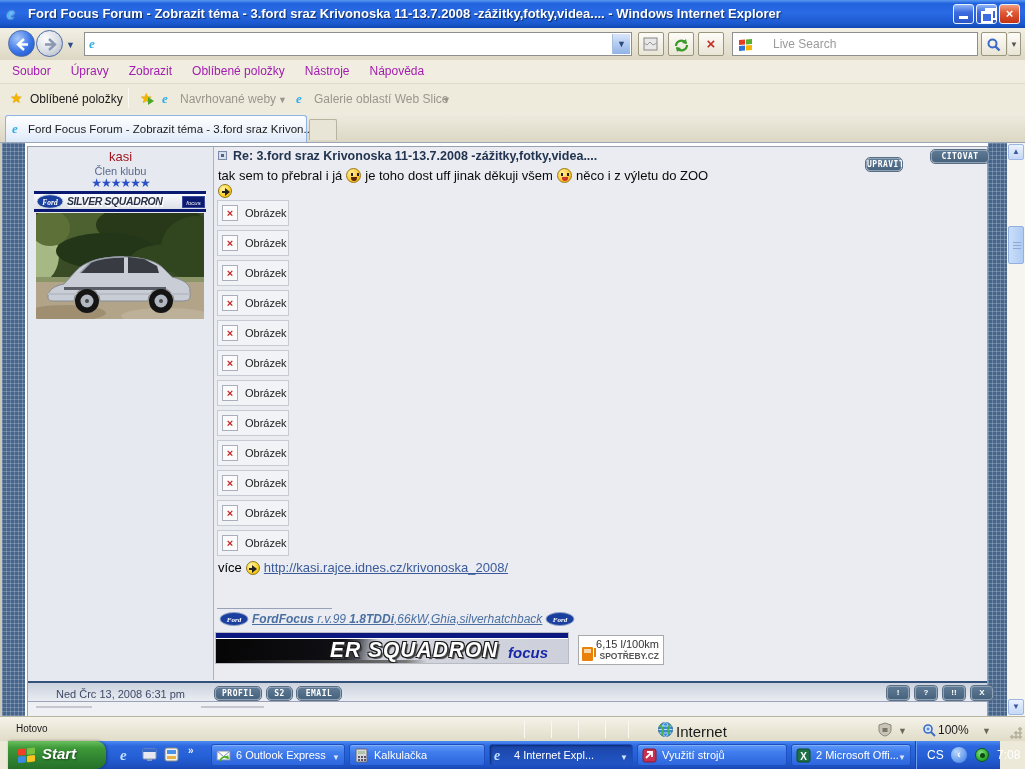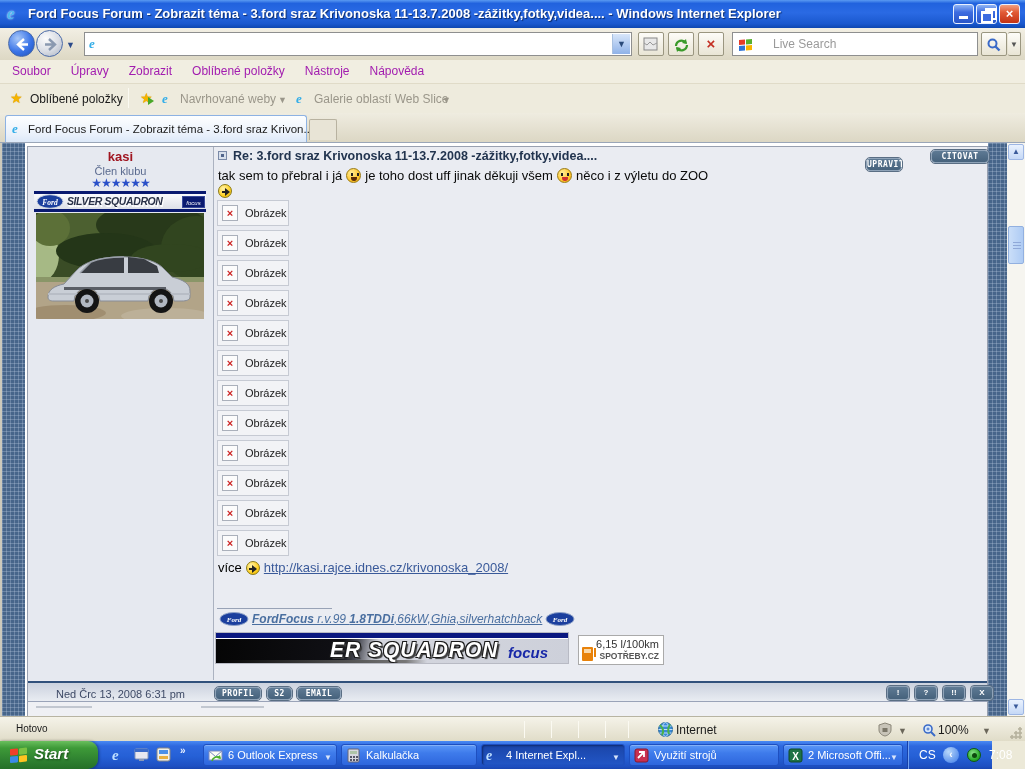--- a/index.html
+++ b/index.html
@@ -79,21 +79,21 @@
 
 #viewport{left:0;top:142px;width:1025px;height:574px;background:#fff;border-top:1px solid #9AA6B8}
 .texture{background-color:#47658A;background-image:repeating-linear-gradient(0deg,rgba(200,215,235,.28) 0 1px,transparent 1px 4px),repeating-linear-gradient(90deg,rgba(200,215,235,.28) 0 1px,transparent 1px 4px)}
 #tex-left{left:2px;top:0;width:23px;height:573px}
 #tex-right{left:988px;top:0;width:19px;height:573px}
 #edge-left{left:0;top:0;width:2px;height:573px;background:#CCC9BC}
 
 #forum{left:27px;top:3px;width:961px;height:570px;border:1px solid #98A0B0;background:#EAECF2}
 #user-col{position:absolute;left:0;top:0;width:186px;height:533px;background:#E6E9F0;border-right:1px solid #ABB2C0}
 #post-col{position:absolute;left:187px;top:0;width:772px;height:533px;background:#EAECF2}
-#author-name{position:absolute;left:0;top:2px;width:100%;text-align:center;font-weight:bold;font-size:13px;color:#A01520}
+#author-name{position:absolute;left:0;top:2px;width:100%;text-align:center;font-weight:normal;font-size:13px;color:#A01520}
 #author-rank{position:absolute;left:0;top:18px;width:100%;text-align:center;font-size:11px;color:#5A6A8E}
 #author-stars{position:absolute;left:0;top:29px;width:100%;text-align:center;font-size:12px;color:#2A50C8;letter-spacing:-1px}
 #user-banner{position:absolute;left:6px;top:44px;width:172px;height:21px;background:#0A1A70;overflow:hidden}
 #ub-mid{position:absolute;left:0;top:3px;width:172px;height:15px;background:linear-gradient(#FAFBFD,#DDE0E8)}
 #ub-ford{position:absolute;left:2px;top:3px}
 #ub-text{position:absolute;left:33px;top:4px;font-size:10.5px;font-weight:bold;font-style:italic;color:#2A3248;white-space:nowrap;letter-spacing:-.4px;transform:scaleY(1.1);text-shadow:1px 1px 0 #fff}
 #ub-focus{position:absolute;right:1px;top:5px;width:23px;height:12px;background:#0A1A70;color:#fff;font-size:6px;font-style:italic;text-align:center;line-height:12px;border:1px solid #3A4A9A}
 #user-photo{position:absolute;left:8px;top:66px;width:168px;height:106px}
 #user-info{position:absolute;left:6px;top:185px;width:158px;font-size:11px;line-height:12.5px;color:#55617E}
 #user-info b{color:#2F3C5C}
@@ -149,29 +149,29 @@
 .sbtn{position:absolute;left:1px;width:16px;height:16px;background:linear-gradient(#EAF2FE,#C5D8F6);border:1px solid #9DB6E4;border-radius:2px;color:#3A5A9A;font-size:8px;text-align:center;line-height:14px;font-weight:bold}
 #sb-up{top:1px}
 #sb-down{top:556px}
 #sb-thumb{position:absolute;left:1px;top:83px;width:16px;height:38px;background:linear-gradient(90deg,#CADEF8,#AECBF4);border:1px solid #92B0E0;border-radius:2px}
 #sb-thumb::after{content:"";position:absolute;left:4px;top:15px;width:8px;height:1px;background:#8FA8D8;box-shadow:0 3px #8FA8D8,0 6px #8FA8D8}
 
 #statusbar{left:0;top:716px;width:1025px;height:25px;background:linear-gradient(#F5F3E9,#E0DCC8);border-top:1px solid #B8B4A2}
 #status-text{left:16px;top:6px;font-size:10px;color:#1A1A1A}
 .ssep{top:4px;width:1px;height:17px;background:#C8C4B0;border-right:1px solid #FBFAF2}
 #zone-globe{left:658px;top:5px}
-#zone-label{left:676px;top:6px;font-size:12px;color:#1A1A1A}
+#zone-label{left:676px;top:6px;font-size:15px;color:#1A1A1A}
 #shield-ico{left:878px;top:5px}
 #shield-dd{left:898px;top:9px;font-size:9px;color:#6A665A}
 #zoom-ico{left:922px;top:6px}
 #zoom-label{left:938px;top:6px;font-size:12px;color:#1A1A1A}
 #zoom-dd{left:982px;top:9px;font-size:9px;color:#6A665A}
 #grip{left:1010px;top:10px;width:12px;height:12px;background:radial-gradient(circle at 2px 10px,#B8B4A0 1.5px,transparent 2px),radial-gradient(circle at 6px 6px,#B8B4A0 1.5px,transparent 2px),radial-gradient(circle at 10px 2px,#B8B4A0 1.5px,transparent 2px),radial-gradient(circle at 6px 10px,#B8B4A0 1.5px,transparent 2px),radial-gradient(circle at 10px 6px,#B8B4A0 1.5px,transparent 2px),radial-gradient(circle at 10px 10px,#B8B4A0 1.5px,transparent 2px)}
 
-#taskbar{left:0;top:741px;width:992px;height:28px;background:linear-gradient(180deg,#4A8AF4 0%,#2E68DE 18%,#2560D6 55%,#1E50C2 90%,#1A46B0 100%)}
+#taskbar{left:8px;top:741px;width:992px;height:28px;background:linear-gradient(180deg,#4A8AF4 0%,#2E68DE 18%,#2560D6 55%,#1E50C2 90%,#1A46B0 100%)}
 #start-btn{left:0;top:0;width:98px;height:28px;background:linear-gradient(180deg,#6ABF5E 0%,#3E9A38 25%,#2E8030 70%,#257028 100%);border-radius:0 10px 10px 0;box-shadow:1px 0 3px rgba(0,0,0,.4)}
 #start-label{position:absolute;left:34px;top:4px;color:#fff;font-weight:bold;font-style:italic;font-size:15px;text-shadow:1px 1px 2px #1A4A1A}
 #start-flag{position:absolute;left:9px;top:5px}
 .ql-ico{top:6px;font-size:13px}
 #ql1{left:112px}#ql2{left:134px}#ql3{left:156px}
 #ql-more{left:180px;top:4px;color:#E8F0FF;font-size:10px;font-weight:bold}
 .taskbtn{position:absolute;top:3px;height:22px;border-radius:3px;background:linear-gradient(#5C98F8,#3E7BEB 40%,#2E66DD);border:1px solid #1E4FC0;box-shadow:inset 0 1px 0 #82B0F8;color:#fff;font-size:11px}
 .taskbtn.active{background:linear-gradient(#1A45A8,#2256C6);box-shadow:inset 1px 1px 2px #0E2A70}
 .taskbtn .ticon{position:absolute;left:4px;top:3px}
 .taskbtn .tlabel{position:absolute;left:24px;top:4px;white-space:nowrap;overflow:hidden}

